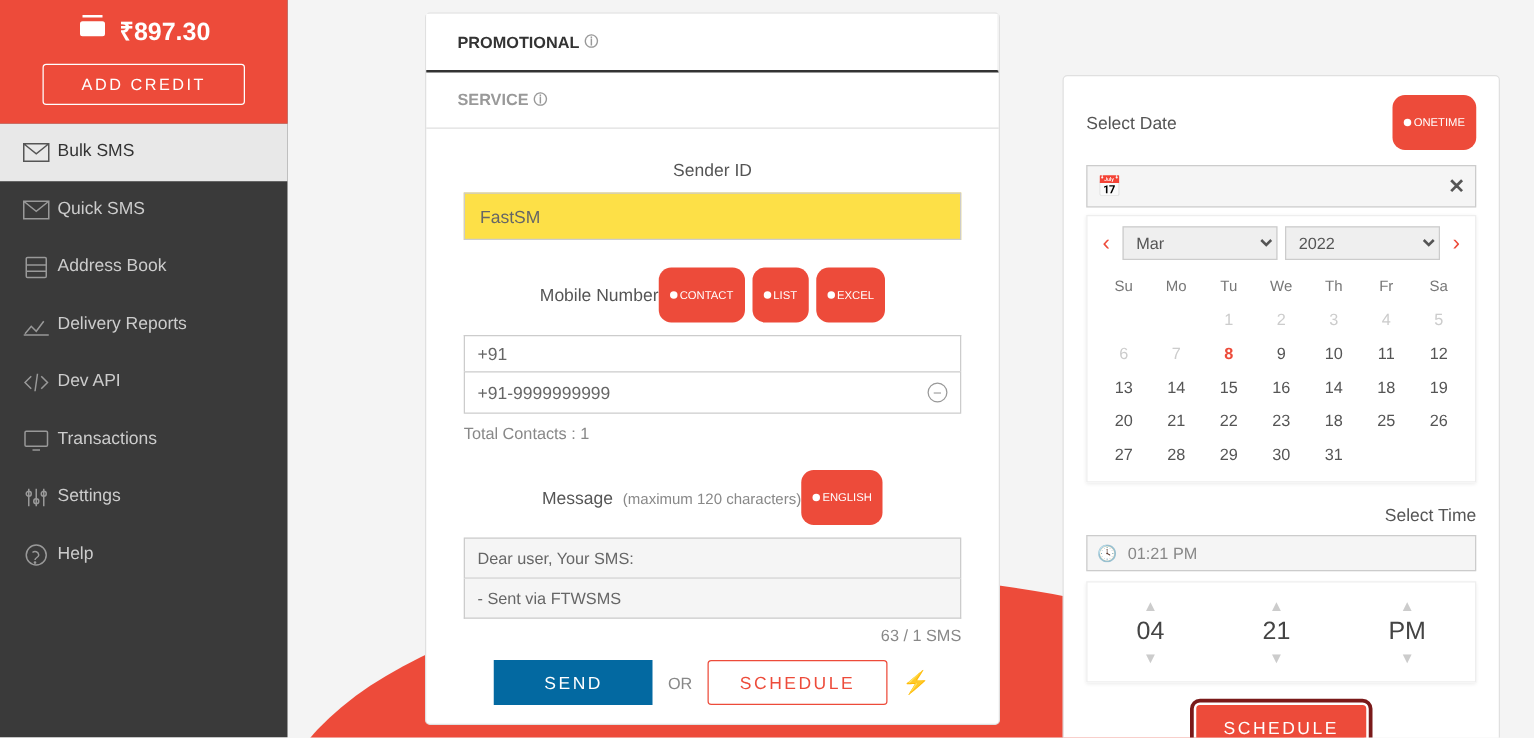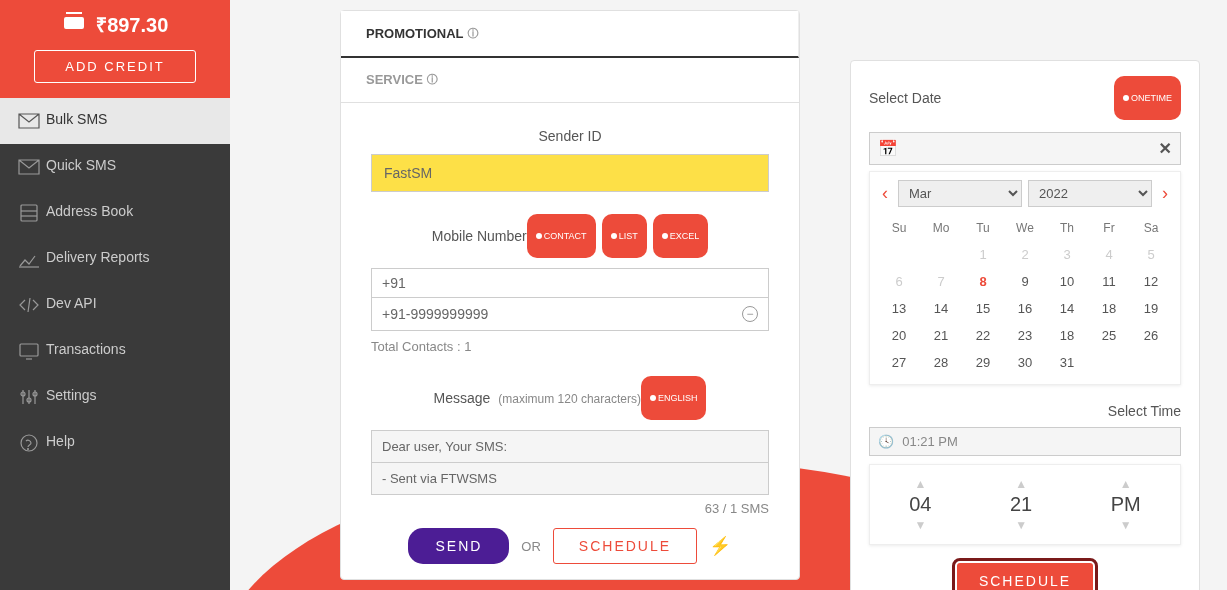--- a/index.html
+++ b/index.html
@@ -36,21 +36,21 @@
 .text-input.readonly { background: #fde047; }
 .prefix-row { border: 1px solid #ccc; border-bottom: none; padding: 6px 10px; font-size: 14px; color: #666; }
 .contact-row { border: 1px solid #ccc; padding: 8px 10px; font-size: 14px; color: #666; display: flex; justify-content: space-between; align-items: center; gap: 18px; }
 .remove-icon { width: 16px; height: 16px; border: 1px solid #999; border-radius: 50%; display: flex; align-items: center; justify-content: center; font-size: 12px; color: #999; cursor: pointer; }
 .hint { font-size: 13px; color: #888; margin-top: 8px; }
 .msg-hint { font-size: 12px; color: #888; margin-left: 4px; }
 .template-line { border: 1px solid #ccc; border-top: none; padding: 8px 10px; font-size: 13px; color: #666; background: #f5f5f5; }
 textarea.text-input { resize: both; height: 90px; background: #fff; }
 .counter { text-align: right; font-size: 13px; color: #888; margin-top: 6px; }
 .action-row { display: flex; align-items: center; gap: 12px; justify-content: center; margin-top: 12px; }
-.send-btn { background: #4c1d95; color: #fff; border: none; padding: 10px 27px; font-size: 14px; letter-spacing: 2px; cursor: pointer; border-radius: 15px; }
+.send-btn { background: #0369a1; color: #fff; border: none; padding: 10px 40px; font-size: 14px; letter-spacing: 2px; cursor: pointer; border-radius: 0; }
 .or-text { font-size: 13px; color: #888; }
 .schedule-btn { background: #fff; color: #ed4b3a; border: 1px solid #ed4b3a; padding: 9px 25px; font-size: 14px; letter-spacing: 2px; cursor: pointer; border-radius: 3px; }
 .bolt-icon { color: #ed4b3a; font-size: 18px; cursor: pointer; }
 
 .date-card { left: 850px; top: 60px; width: 350px; padding: 15px 18px 20px; }
 .date-header { display: flex; justify-content: space-between; align-items: center; margin-bottom: 12px; }
 .date-title { font-size: 14px; color: #555; }
 .date-input-row { border: 1px solid #ccc; background: #f5f5f5; padding: 6px 8px; display: flex; justify-content: space-between; align-items: center; color: #888; margin-bottom: 6px; }
 .calendar-box { border: 1px solid #eee; padding: 8px; box-shadow: 0 1px 3px rgba(0,0,0,0.08); }
 .cal-nav { display: flex; align-items: center; gap: 6px; margin-bottom: 8px; }

